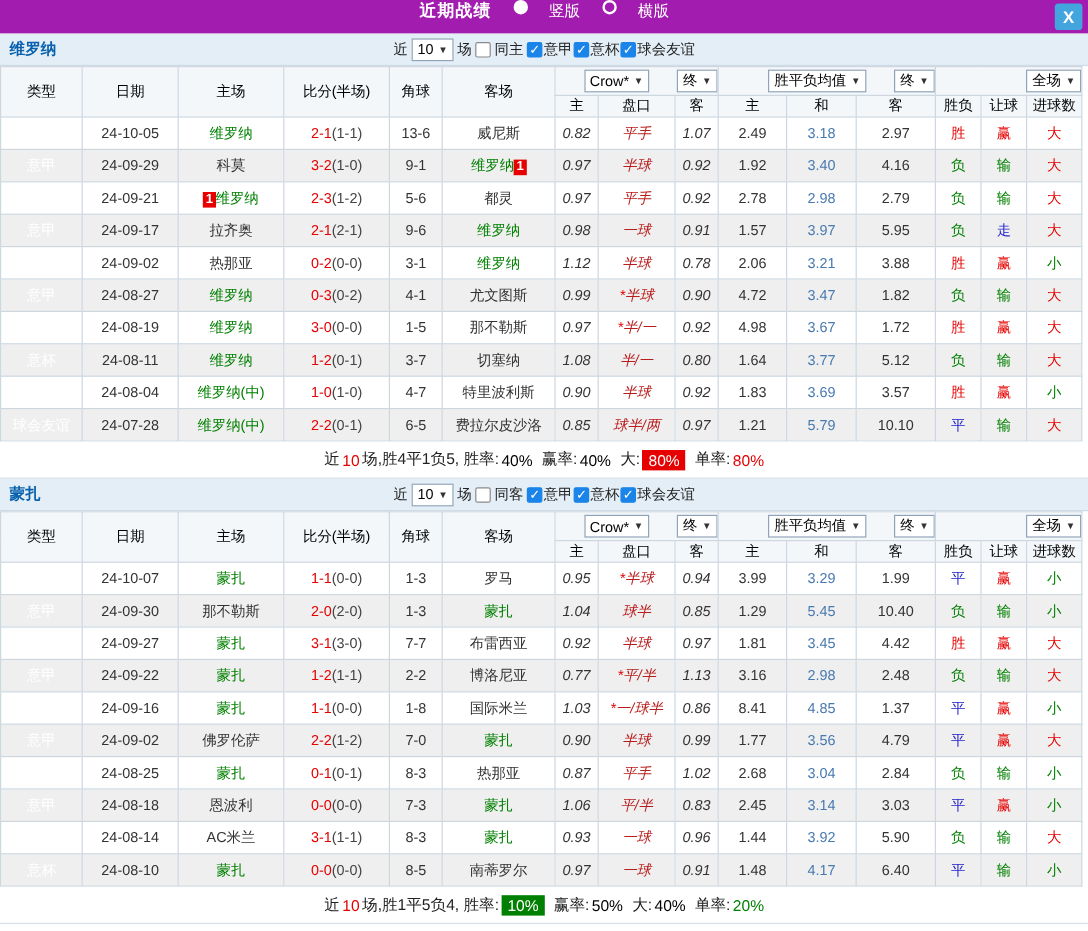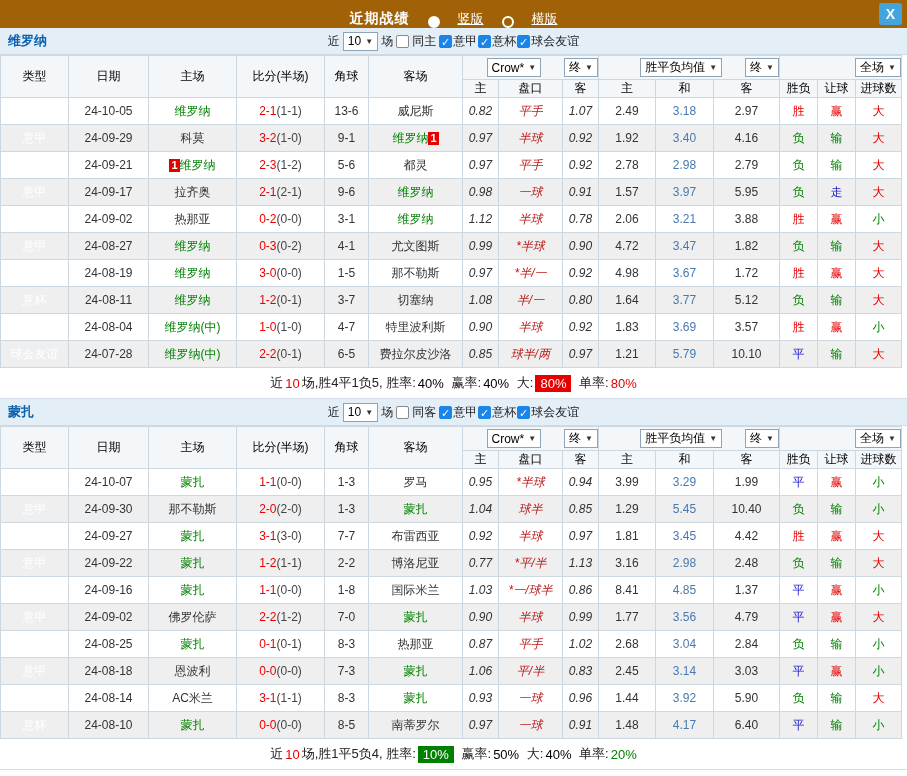--- a/index.html
+++ b/index.html
@@ -1,25 +1,25 @@
 <!DOCTYPE html>
 <html><head>
 <meta charset="utf-8">
 <style>
   * { box-sizing: border-box; }
   html,body { margin:0; padding:0; background:#fff; }
   body { font-family:"Liberation Sans","DejaVu Sans",sans-serif; }
   .app { width:907px; height:776px; overflow:hidden; background:#fff; position:relative; }
 
   
-  .titlebar { height:28px; background:#a16207; display:flex; align-items:flex-end; justify-content:center; gap:18px; position:relative; color:#fff; }
+  .titlebar { height:28px; background:#a21caf; display:flex; align-items:flex-start; justify-content:center; gap:18px; position:relative; color:#fff; }
   .titlebar .title { font-weight:bold; font-size:14px; letter-spacing:1px; }
   .radio { width:12px; height:12px; border:2px solid #fff; border-radius:50%; display:inline-block; }
   .radio.sel { background:#fff; }
-  .rlabel { font-size:13px;text-decoration:underline; }
+  .rlabel { font-size:13px; }
   .close-btn { position:absolute; right:5px; top:3px; width:23px; height:22px; background:#43a5de; color:#fff; font-weight:bold; display:flex; align-items:center; justify-content:center; border-radius:3px; font-size:14px; cursor:pointer; }
 
   
   .band { height:27px; background:#e3eef7; display:flex; align-items:center; position:relative; border-bottom:1px solid #cfdce6; }
   .team-name { position:absolute; left:8px; color:#0a62ae; font-weight:bold; font-size:13px; }
   .filters { margin:0 auto; display:flex; align-items:center; gap:3px; font-size:12px; color:#222; }
   .sel-box { background:#fff; border:1px solid #8fa4b8; padding:0 4px; height:19px; display:inline-flex; align-items:center; gap:4px; font-size:12px; color:#000; cursor:pointer; }
   .sel-box .arr { font-size:8px; color:#333; }
   .cb { width:13px; height:13px; border:1px solid #8a8a8a; background:#fff; display:inline-block; border-radius:2px; font-size:11px; line-height:12px; text-align:center; color:#fff; cursor:pointer; vertical-align:-2px; }
   .cb.on { background:#1a84e8; border-color:#1a84e8; }

